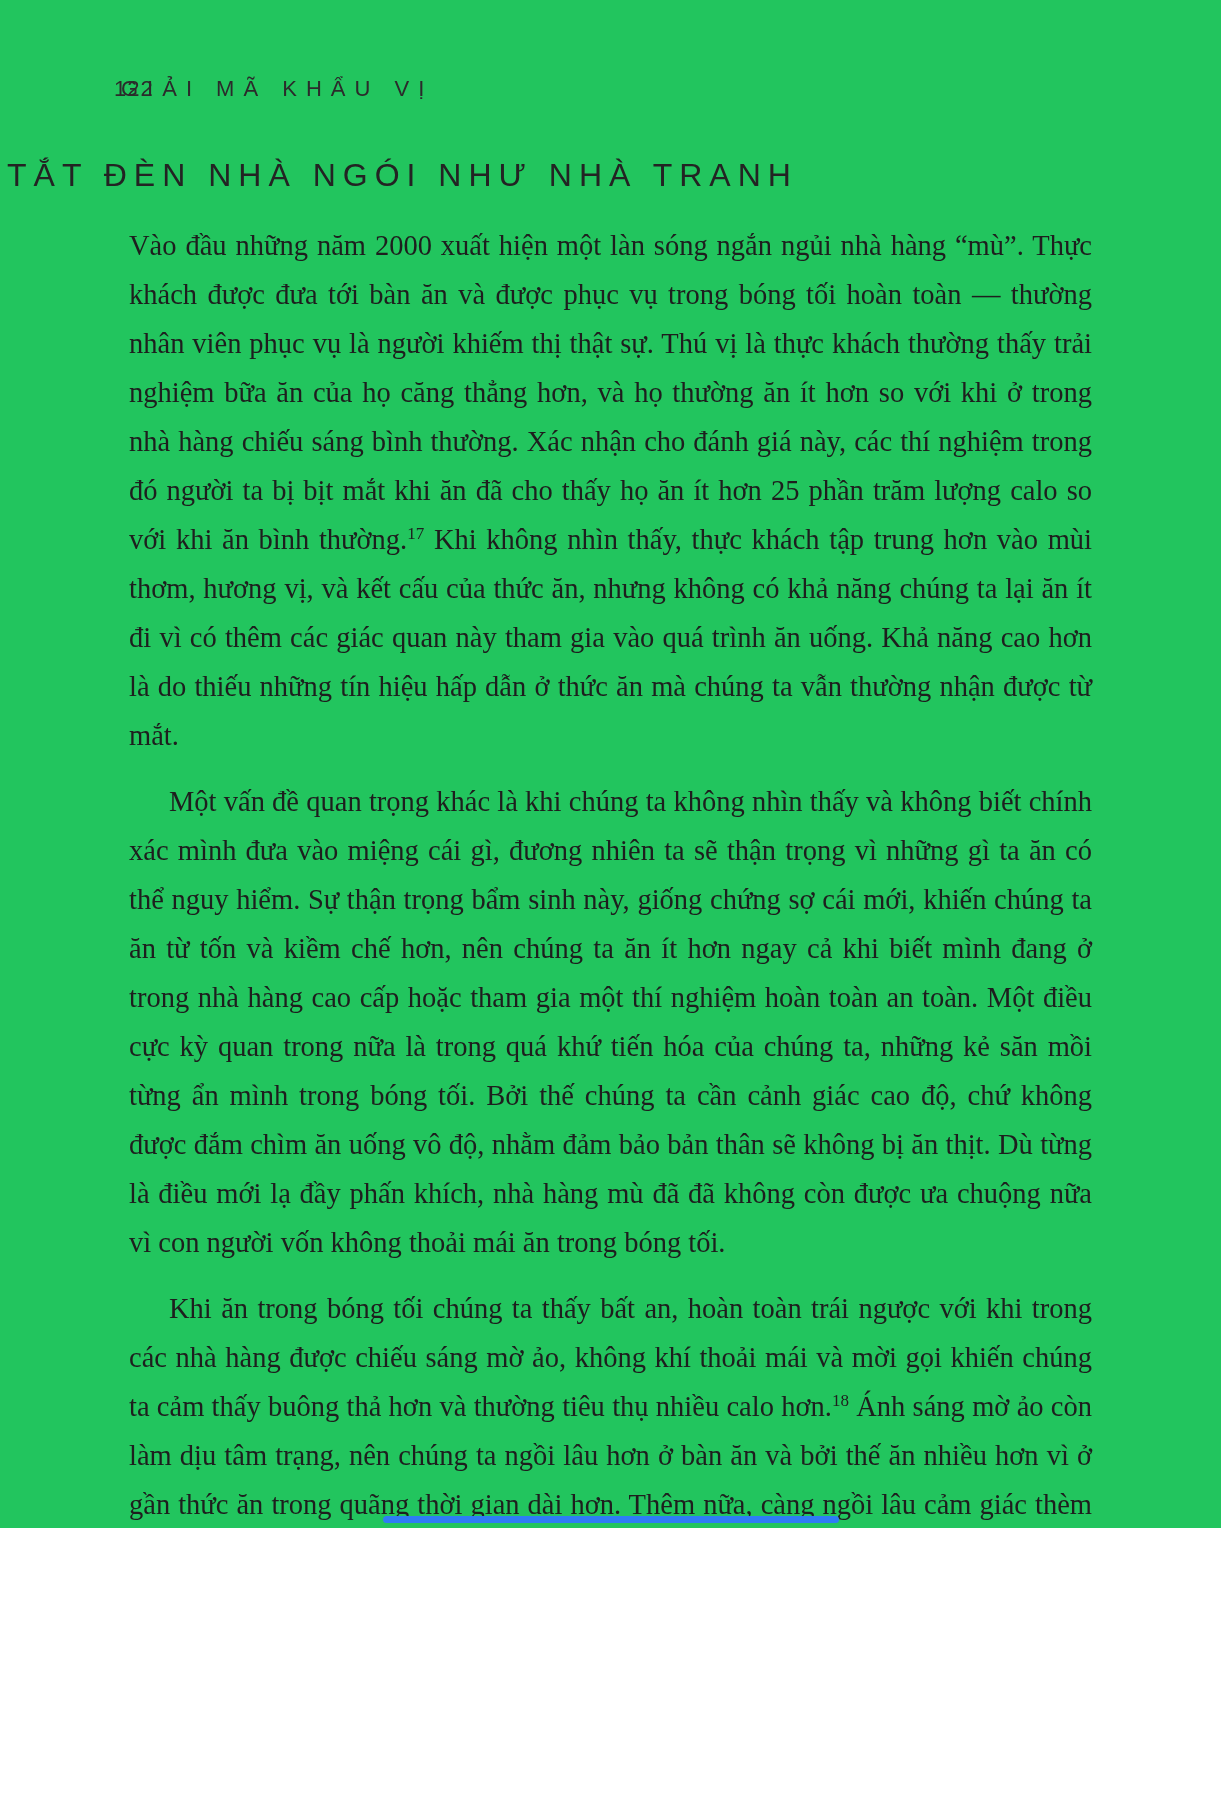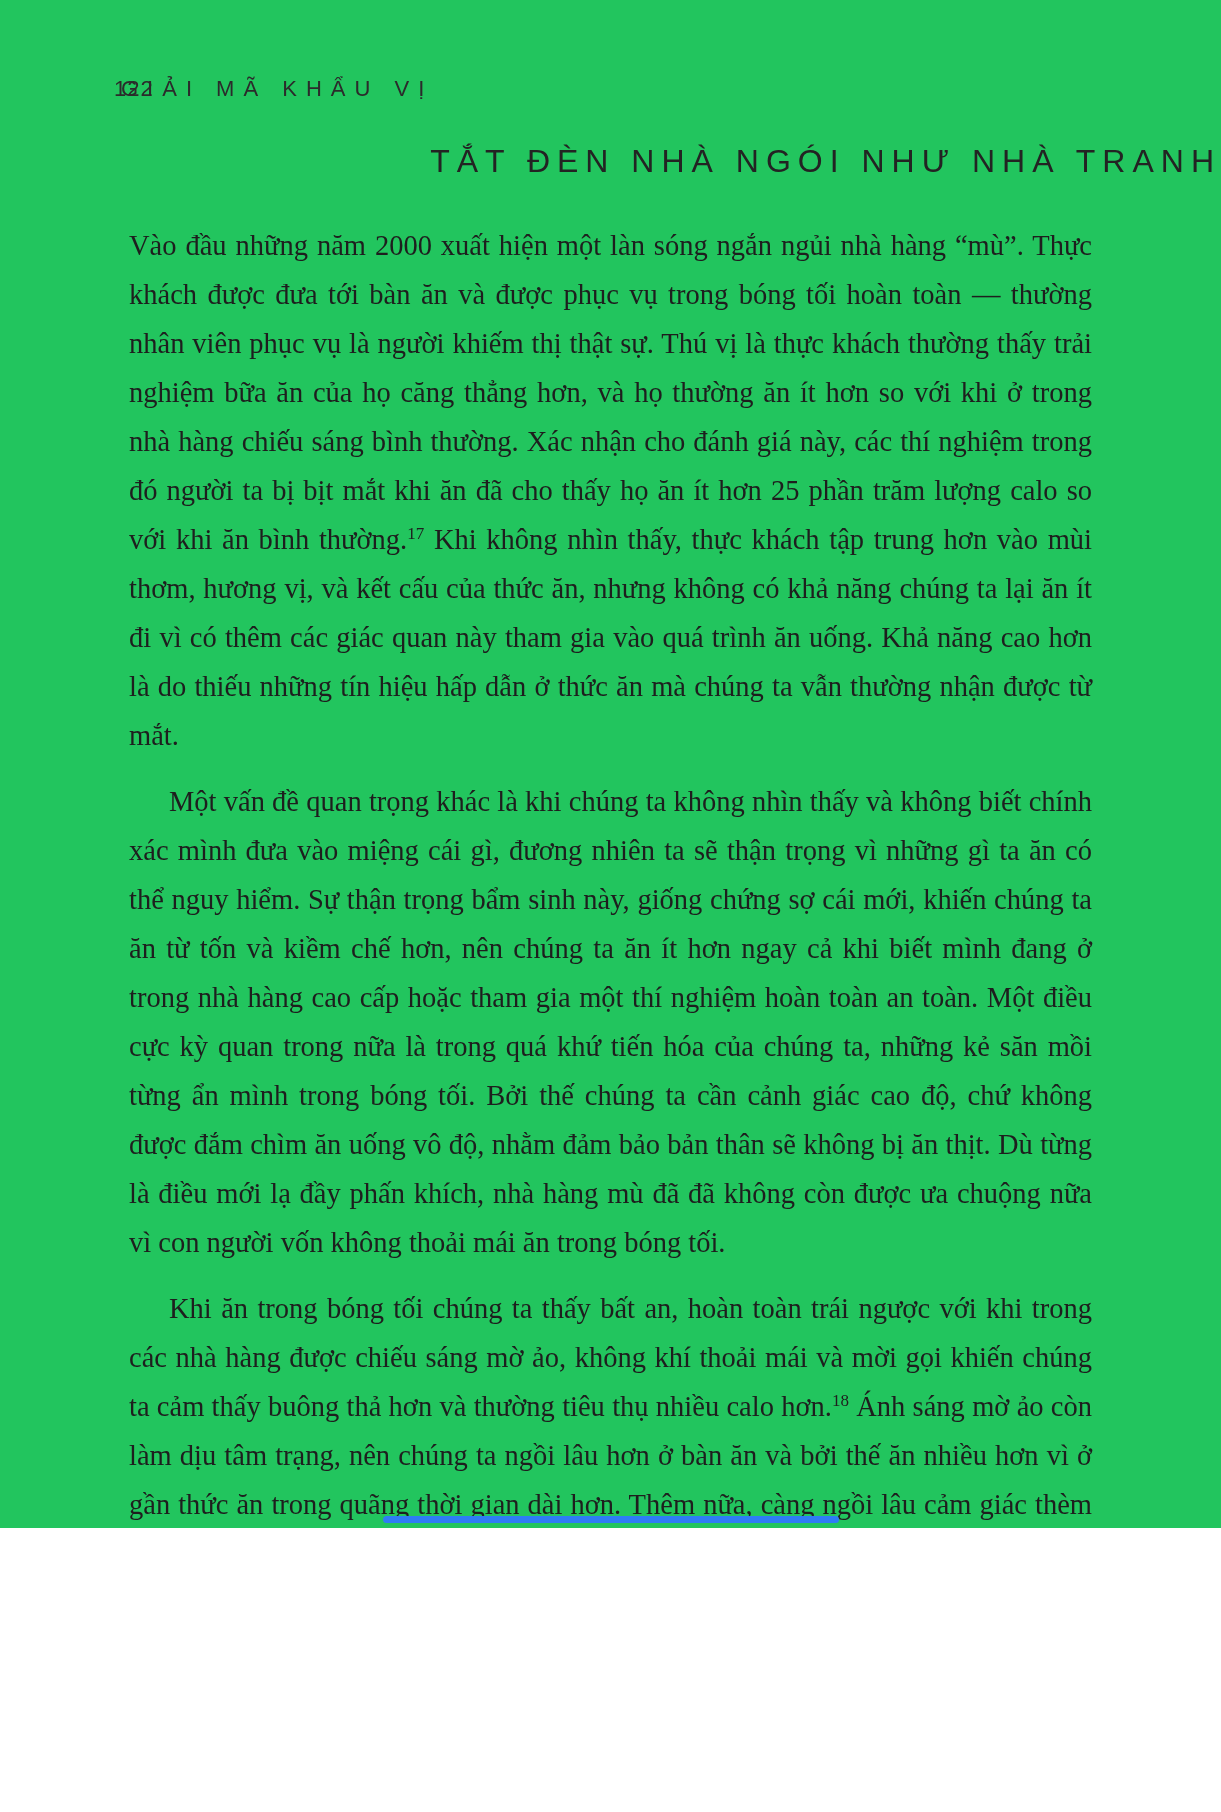--- a/index.html
+++ b/index.html
@@ -33,25 +33,25 @@
     text-align: left;
     font-family: "Liberation Sans", "DejaVu Sans", sans-serif;
     font-weight: 400;
     font-size: 22px;
     letter-spacing: 9px;
     color: #2b2b2b;
     text-indent: 9px; 
   }
   .section-title {
     position: absolute;
-    top: 143px;
+    top: 157px;
     left: 0;
     width: 100%;
     margin: 0;
-    text-align: right;
+    text-align: left;
     font-family: "Liberation Sans", "DejaVu Sans", sans-serif;
     font-weight: 400;
     font-size: 32px;
     letter-spacing: 7px;
     color: #232323;
     text-indent: 7px;
   }
   .body-text {
     position: absolute;
     top: 204px;

